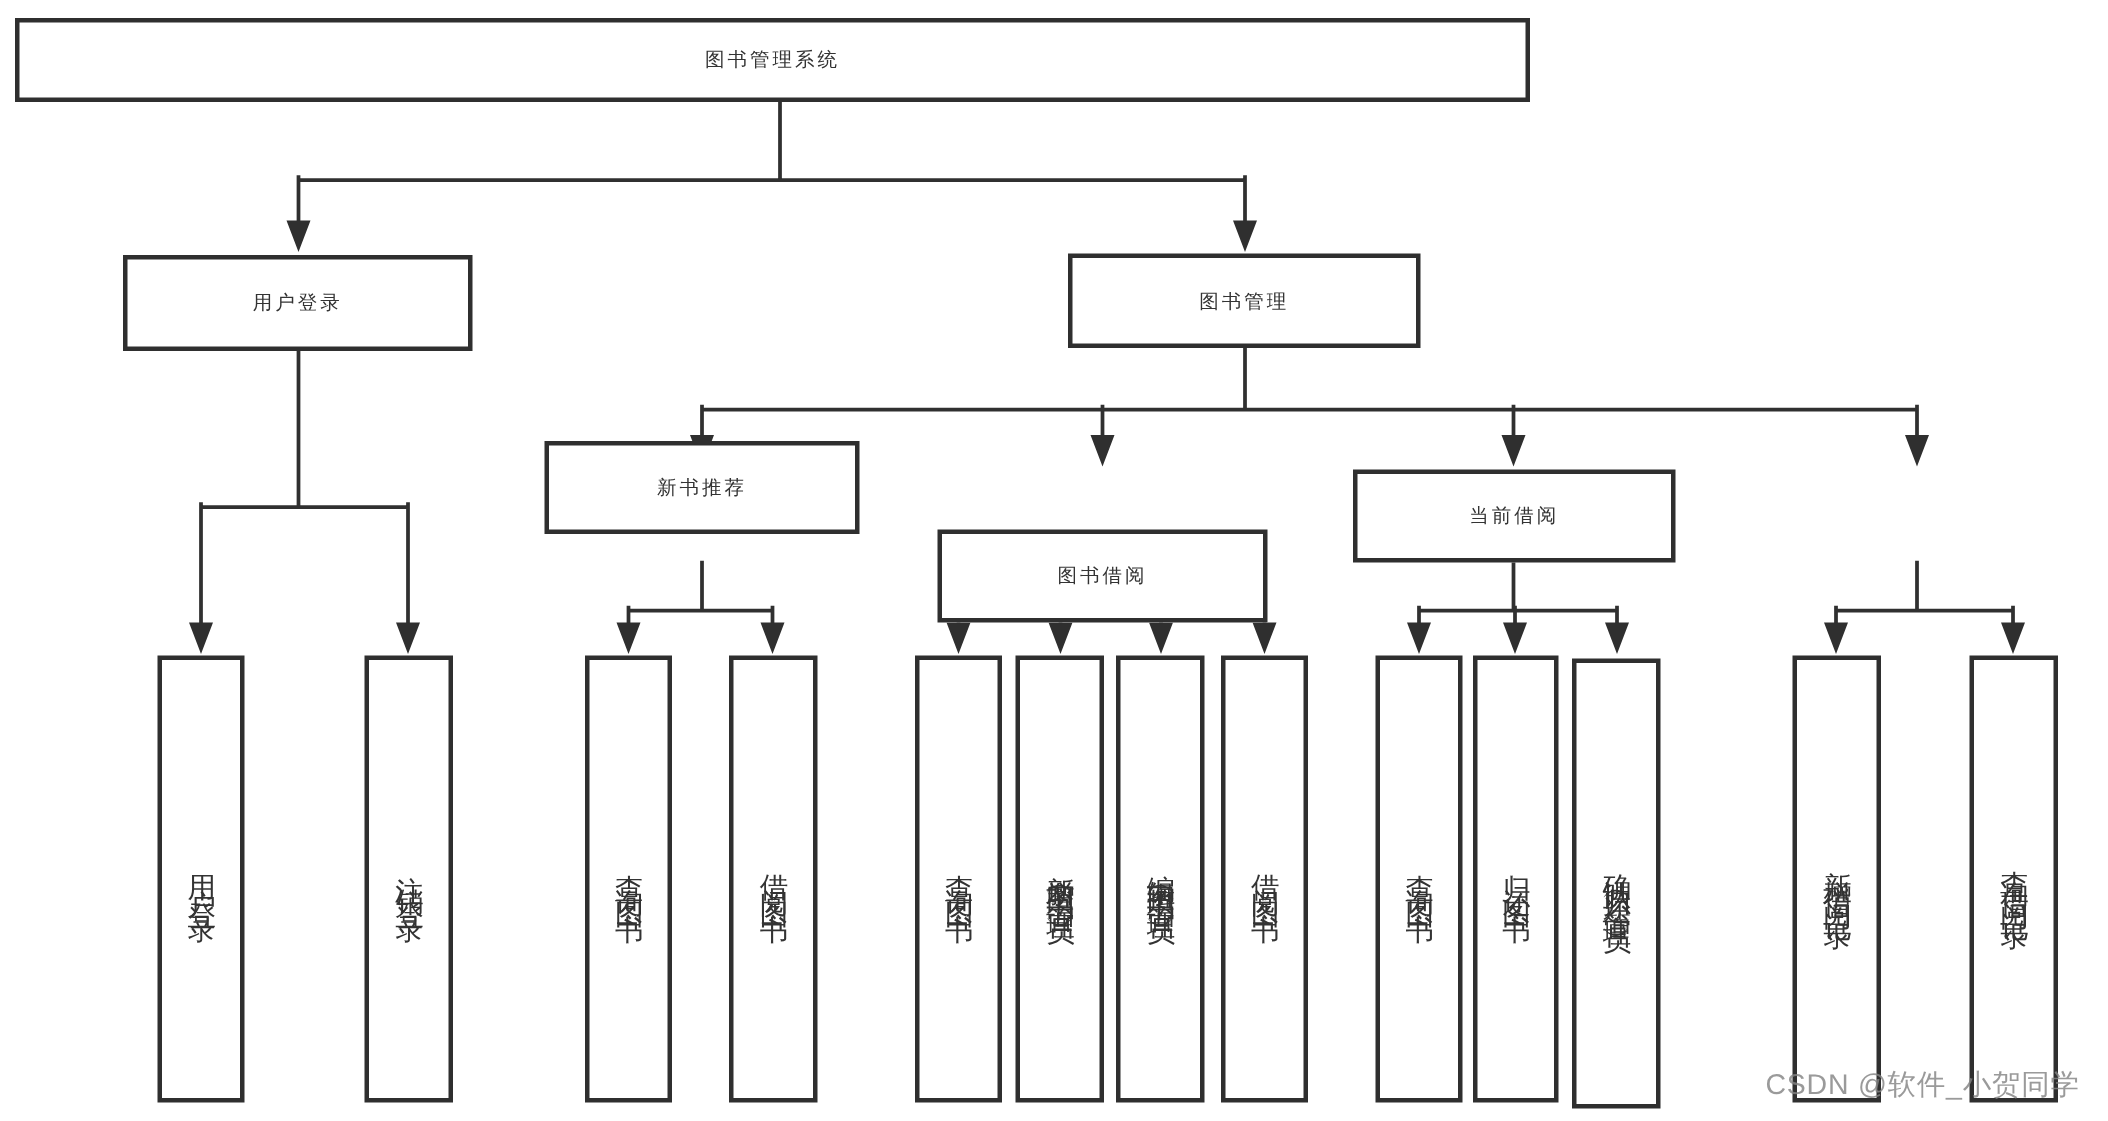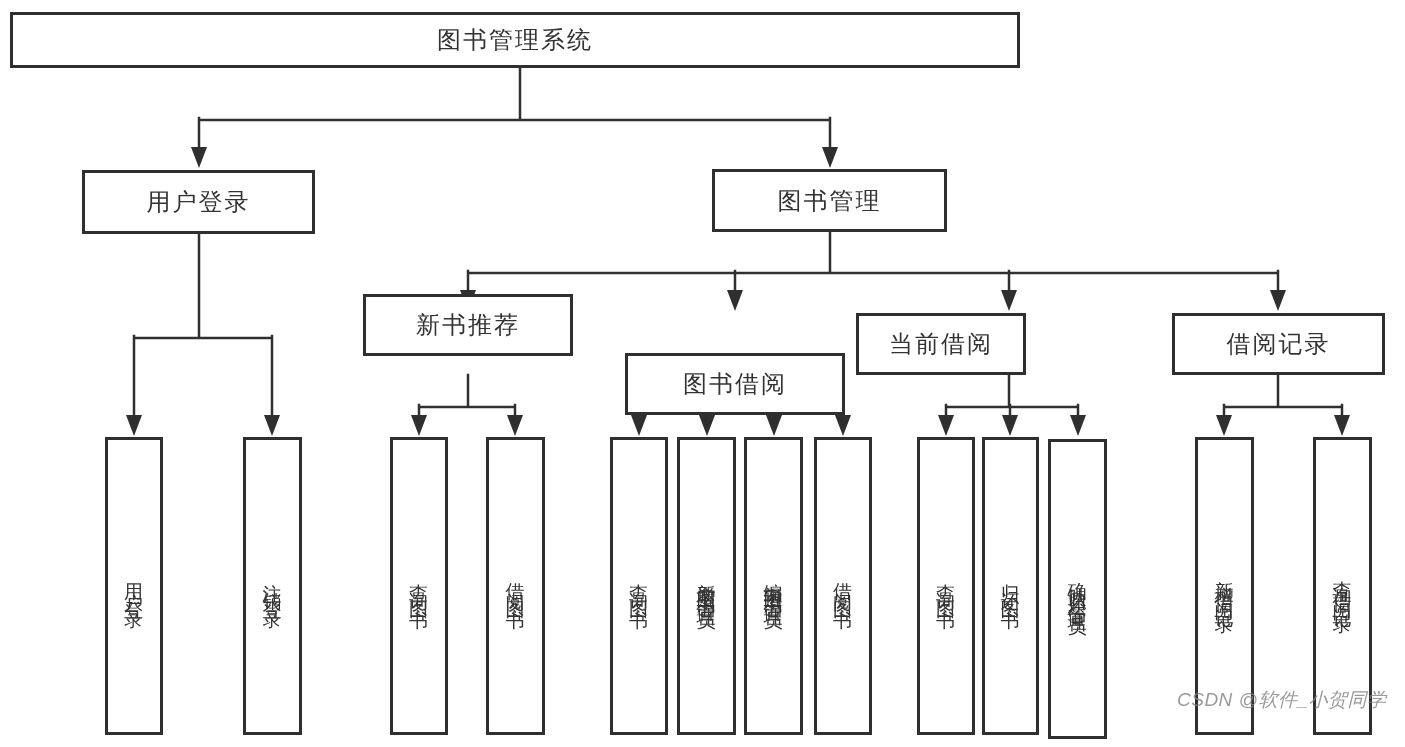--- a/index.html
+++ b/index.html
@@ -21,21 +21,21 @@
     position: absolute;
     box-sizing: border-box;
     background: #ffffff;
     border: 3px solid #2f2f2f;
     display: flex;
     align-items: center;
     justify-content: center;
     color: #333333;
   }
   .hnode {
-    font-size: 24px;
+    font-size: 13px;
     letter-spacing: 2px;
     white-space: nowrap;
   }
   .vnode {
     writing-mode: vertical-rl;
     text-orientation: mixed;
     font-size: 19px;
     letter-spacing: 9px;
     line-height: 1;
   }
@@ -88,36 +88,35 @@
              M1334 415 H1350 L1342 436 Z"></path>
   </svg>
 
   <div class="hnode" style="left:10px; top:12px; width:1010px; height:56px;">图书管理系统</div>
 
   <div class="hnode" style="left:82px; top:170px; width:233px; height:64px;">用户登录</div>
   <div class="hnode" style="left:712px; top:169px; width:235px; height:63px;">图书管理</div>
 
   <div class="hnode" style="left:363px; top:294px; width:210px; height:62px;">新书推荐</div>
   <div class="hnode" style="left:625px; top:313px; width:220px; height:62px;margin-top:40px;">图书借阅</div>
-  <div class="hnode" style="left:856px; top:313px; width:170px; height:62px;">当前借阅</div>
-  <div class="hnode" style="left:1172px; top:313px; width:213px; height:62px;">借阅记录</div>
+  <div class="hnode" style="left:902px; top:313px; width:215px; height:62px;">当前借阅</div>
 
   <div class="vnode" style="left:105px; top:437px; width:58px; height:298px;">用户登录</div>
   <div class="vnode" style="left:243px; top:437px; width:59px; height:298px;">注销登录</div>
 
   <div class="vnode" style="left:390px; top:437px; width:58px; height:298px;">查询图书</div>
   <div class="vnode" style="left:486px; top:437px; width:59px; height:298px;">借阅图书</div>
 
   <div class="vnode" style="left:610px; top:437px; width:58px; height:298px;">查询图书</div>
   <div class="vnode" style="left:677px; top:437px; width:59px; height:298px; letter-spacing:4px;">新增图书（管理员）</div>
   <div class="vnode" style="left:744px; top:437px; width:59px; height:298px; letter-spacing:4px;">编辑图书（管理员）</div>
   <div class="vnode" style="left:814px; top:437px; width:58px; height:298px;">借阅图书</div>
 
   <div class="vnode" style="left:917px; top:437px; width:58px; height:298px;">查询图书</div>
   <div class="vnode" style="left:982px; top:437px; width:57px; height:298px;">归还图书</div>
   <div class="vnode" style="left:1048px; top:439px; width:59px; height:300px; letter-spacing:5px;">确认归还（管理员）</div>
 
   <div class="vnode" style="left:1195px; top:437px; width:59px; height:298px; letter-spacing:7px;">新增借阅记录</div>
   <div class="vnode" style="left:1313px; top:437px; width:59px; height:298px; letter-spacing:7px;">查询借阅记录</div>
 
-  <div class="watermark" style="left:1177px; top:687px;font-style:italic;">CSDN @软件_小贺同学</div>
+  <div class="watermark" style="left:1177px; top:710px;">CSDN @软件_小贺同学</div>
 
 </div>
 
 </body></html>

